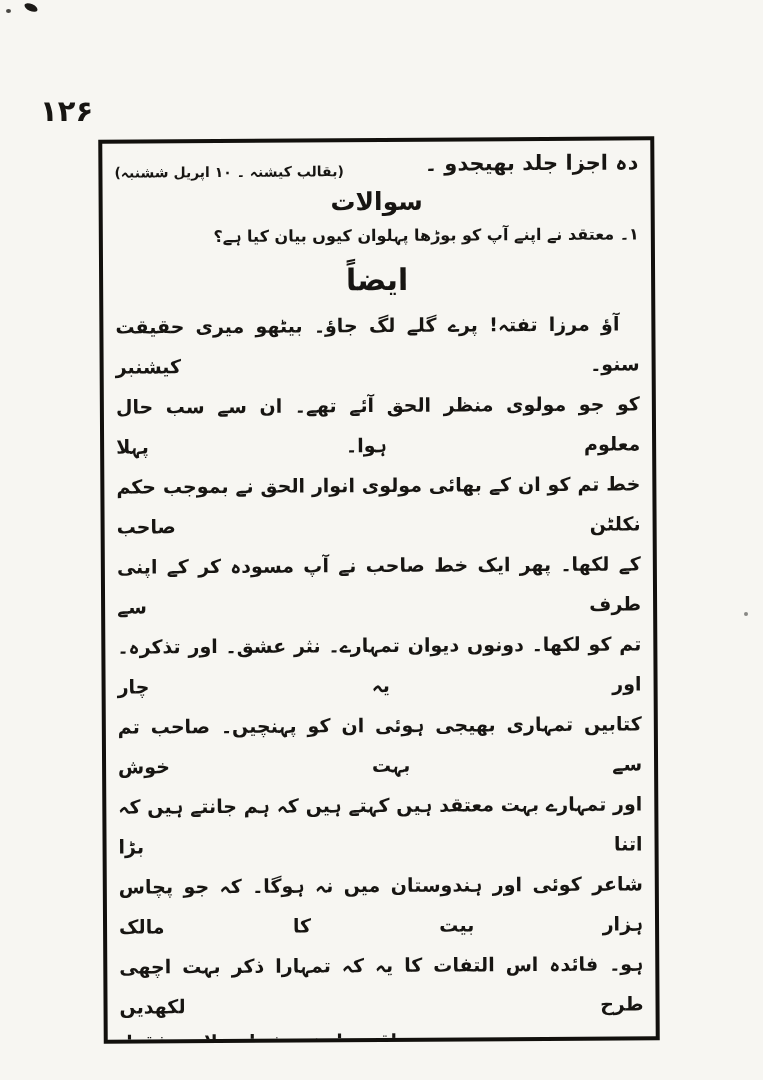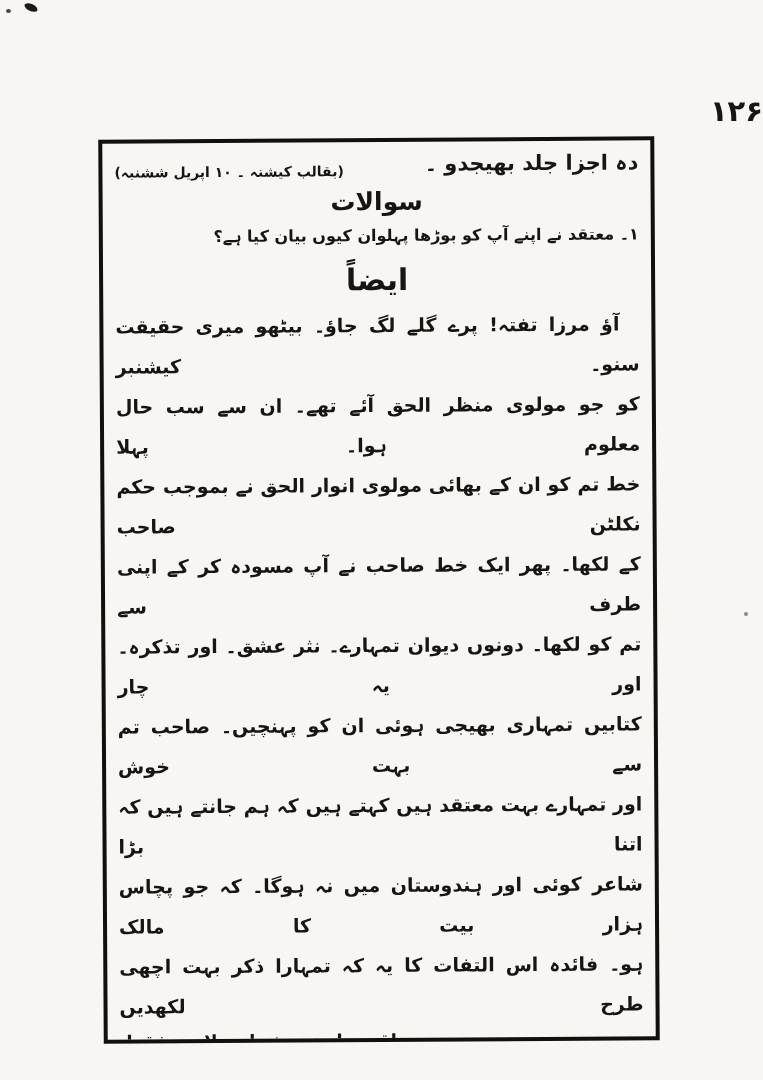--- a/index.html
+++ b/index.html
@@ -22,21 +22,21 @@
     border-radius: 50%;
   }
   .speck.s1 { left: 24px; top: 4px; width: 14px; height: 7px; transform: rotate(25deg); }
   .speck.s2 { left: 6px;  top: 9px; width: 5px;  height: 4px; opacity: .8; }
   .speck.s3 { left: 744px; top: 612px; width: 4px; height: 4px; opacity: .5; }
 
   .page-number {
     position: absolute;
     top: 94px; left: 0;
     width: 100%;
-    text-align: right;
+    text-align: left;
     font-size: 29px;
     font-weight: 900;
     letter-spacing: 3px;
     padding-left: 40px;
   }
 
   .frame {
     position: absolute;
     top: 138px;
     left: 101px;

